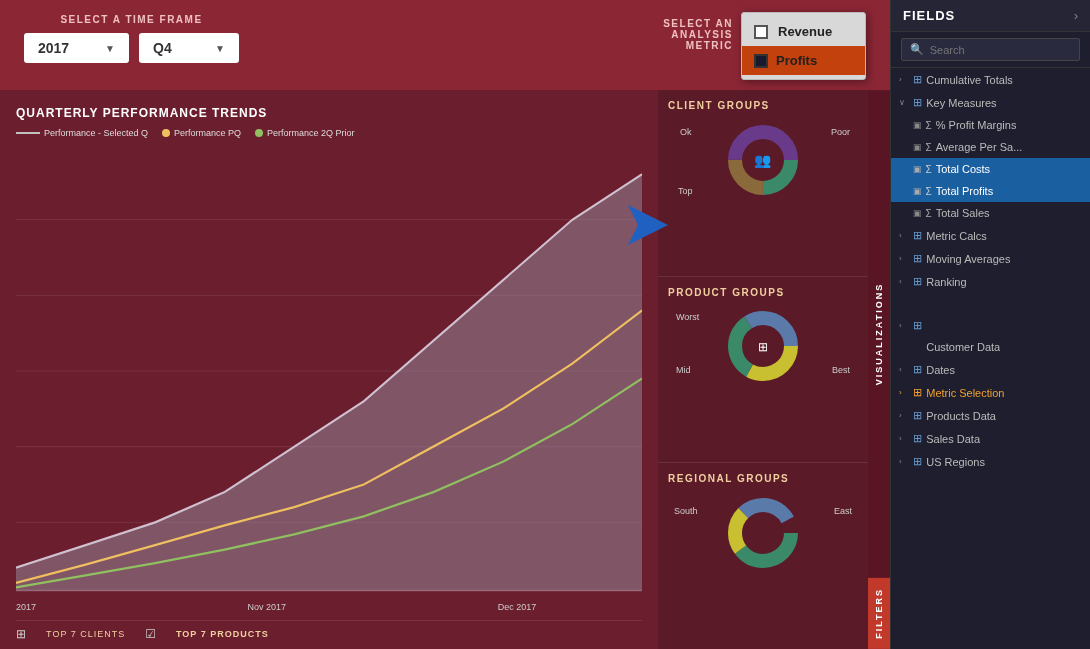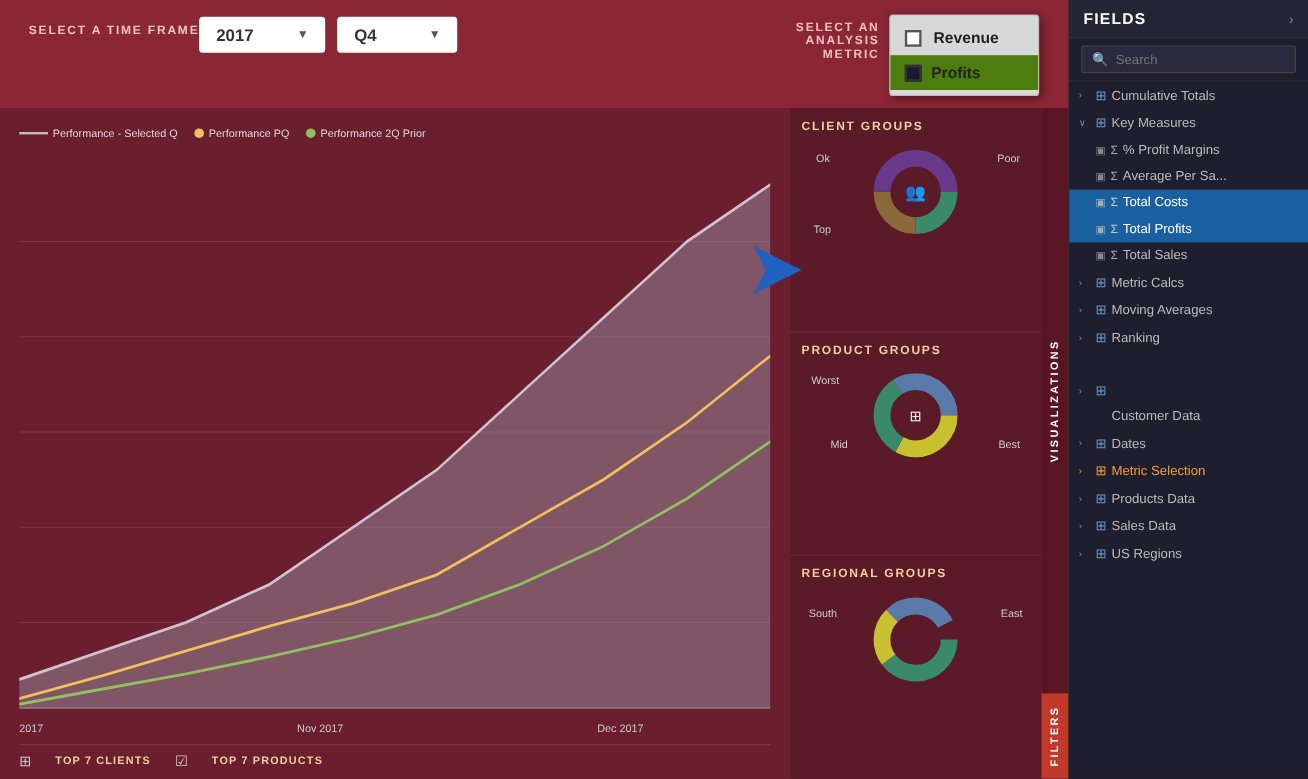--- a/index.html
+++ b/index.html
@@ -7,21 +7,21 @@
   </style>
 </head>
 <body>
 
 <div style="display:flex; width:1090px; height:649px; overflow:hidden;">
 
   <div style="flex:1; background:#8b2635; display:flex; flex-direction:column; position:relative;">
 
     <div style="display:flex; align-items:flex-start; padding:14px 24px 10px; background:#8b2635; position:relative; z-index:5;">
 
-      <div style="display:flex; flex-direction:row; align-items:center;">
+      <div style="display:flex; flex-direction:column; align-items:center;">
         <div style="color:#f0c0c0; font-size:10px; font-weight:700; letter-spacing:1.5px; margin-bottom:8px;">SELECT A TIME FRAME</div>
         <div style="display:flex; gap:10px;">
           <div style="background:white; border-radius:3px; padding:7px 14px; font-size:14px; font-weight:600; color:#333; display:flex; align-items:center; gap:10px; cursor:pointer; min-width:105px; justify-content:space-between;">
             <span>2017</span>
             <span style="font-size:10px; color:#555;">▼</span>
           </div>
           <div style="background:white; border-radius:3px; padding:7px 14px; font-size:14px; font-weight:600; color:#333; display:flex; align-items:center; gap:10px; cursor:pointer; min-width:100px; justify-content:space-between;">
             <span>Q4</span>
             <span style="font-size:10px; color:#555;">▼</span>
           </div>
@@ -33,31 +33,32 @@
           <div style="color:#f0c0c0; font-size:10px; font-weight:700; letter-spacing:1.5px;">SELECT AN</div>
           <div style="color:#f0c0c0; font-size:10px; font-weight:700; letter-spacing:1.5px;">ANALYSIS</div>
           <div style="color:#f0c0c0; font-size:10px; font-weight:700; letter-spacing:1.5px;">METRIC</div>
         </div>
 
         <div style="background:#d8d8d8; border:1px solid #bbb; border-radius:3px; min-width:125px; padding:4px 0; box-shadow:2px 2px 8px rgba(0,0,0,0.4); margin-top:-2px;">
           <div style="display:flex; align-items:center; gap:10px; padding:7px 12px; font-size:13px; font-weight:600; color:#222; cursor:pointer;">
             <div style="width:14px; height:14px; border:2px solid #555; background:white; flex-shrink:0;"></div>
             <span>Revenue</span>
           </div>
-          <div style="display:flex; align-items:center; gap:8px; padding:7px 12px; font-size:13px; font-weight:600; color:#222; cursor:pointer; background:#4d7c0f;">
+          <div style="display:flex; align-items:center; gap:8px; padding:7px 12px; font-size:13px; font-weight:600; color:#222; cursor:pointer; background:#c2410c;">
             <div style="width:14px; height:14px; border:2px solid #333; background:#1a1a2e; flex-shrink:0;"></div>
             <span>Profits</span>
           </div>
         </div>
       </div>
     </div>
 
     <div style="display:flex; flex:1; overflow:hidden;">
 
       <div style="flex:1; background:#6b1e2d; padding:16px 16px 8px; display:flex; flex-direction:column; position:relative;">
+        <div style="color:white; font-size:12px; font-weight:700; letter-spacing:1px; margin-bottom:8px;">QUARTERLY PERFORMANCE TRENDS</div>
         <div style="display:flex; gap:14px; margin-bottom:6px; flex-wrap:wrap;">
           <div style="display:flex; align-items:center; gap:4px; font-size:9px; color:#ddd;">
             <div style="width:24px; height:2px; background:#c0c0c0;"></div>
             <span>Performance - Selected Q</span>
           </div>
           <div style="display:flex; align-items:center; gap:4px; font-size:9px; color:#ddd;">
             <div style="width:8px; height:8px; border-radius:50%; background:#f0c060;"></div>
             <span>Performance PQ</span>
           </div>
           <div style="display:flex; align-items:center; gap:4px; font-size:9px; color:#ddd;text-align:right;">
@@ -90,21 +91,21 @@
           <span>2017</span>
           <span></span>
           <span>Nov 2017</span>
           <span></span>
           <span>Dec 2017</span>
           <span></span>
         </div>
 
         <div style="display:flex; align-items:center; gap:20px; margin-top:4px; padding-top:6px; border-top:1px solid rgba(255,255,255,0.1);">
           <div style="color:#ccc; font-size:12px;">⊞</div>
-          <div style="color:#f0d0a0; font-size:9px; font-weight:700; letter-spacing:1px;">TOP 7 CLIENTS</div>
+          <div style="color:#f0d0a0; font-size:9px; font-weight:400; letter-spacing:1px;">TOP 7 CLIENTS</div>
           <div style="color:#ccc; font-size:12px;">☑</div>
           <div style="color:#f0d0a0; font-size:9px; font-weight:700; letter-spacing:1px;">TOP 7 PRODUCTS</div>
         </div>
       </div>
 
       <div style="width:210px; background:#5a1a28; display:flex; flex-direction:column; overflow:hidden;">
 
         <div style="padding:10px 10px 6px; border-bottom:1px solid rgba(255,255,255,0.1); flex:1;">
           <div style="color:#f0d0a0; font-size:10px; font-weight:700; letter-spacing:1.5px; margin-bottom:6px;">CLIENT GROUPS</div>
           <div style="position:relative; display:flex; justify-content:center; align-items:center; height:85px;">
@@ -119,21 +120,21 @@
 
               <text x="40" y="45" text-anchor="middle" font-size="14" fill="white">👥</text>
             </svg>
           </div>
         </div>
 
         <div style="padding:10px 10px 6px; border-bottom:1px solid rgba(255,255,255,0.1); flex:1;">
           <div style="color:#f0d0a0; font-size:10px; font-weight:700; letter-spacing:1.5px; margin-bottom:6px;">PRODUCT GROUPS</div>
           <div style="position:relative; display:flex; justify-content:center; align-items:center; height:85px;">
             <span style="position:absolute; left:8px; top:8px; font-size:9px; color:#ccc;">Worst</span>
-            <span style="position:absolute; left:24px; bottom:14px; font-size:9px; color:#ccc;">Mid</span>
+            <span style="position:absolute; left:8px; bottom:14px; font-size:9px; color:#ccc;">Mid</span>
             <span style="position:absolute; right:8px; bottom:14px; font-size:9px; color:#ccc;">Best</span>
             <svg width="80" height="80" viewBox="0 0 80 80">
               <circle cx="40" cy="40" r="28" fill="none" stroke="#c8c030" stroke-width="14" stroke-dasharray="58 118" stroke-dashoffset="0"></circle>
               <circle cx="40" cy="40" r="28" fill="none" stroke="#3a8a6a" stroke-width="14" stroke-dasharray="58 118" stroke-dashoffset="-58"></circle>
               <circle cx="40" cy="40" r="28" fill="none" stroke="#5a7aaa" stroke-width="14" stroke-dasharray="60 116" stroke-dashoffset="-116"></circle>
               <circle cx="40" cy="40" r="18" fill="#5a1a28"></circle>
               <text x="40" y="45" text-anchor="middle" font-size="12" fill="white">⊞</text>
             </svg>
           </div>
         </div>

